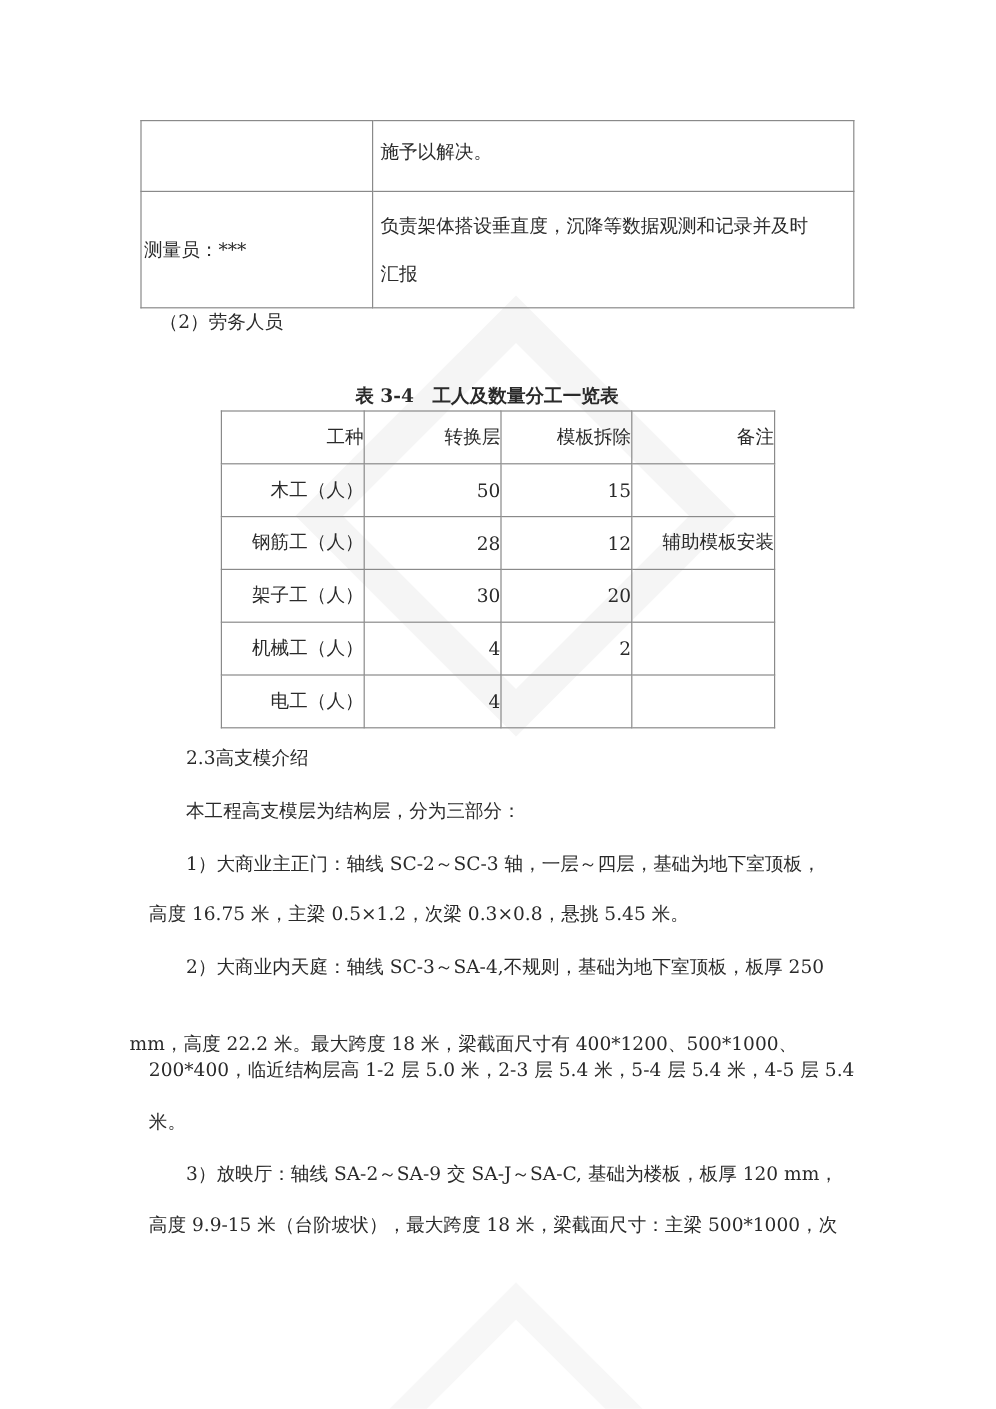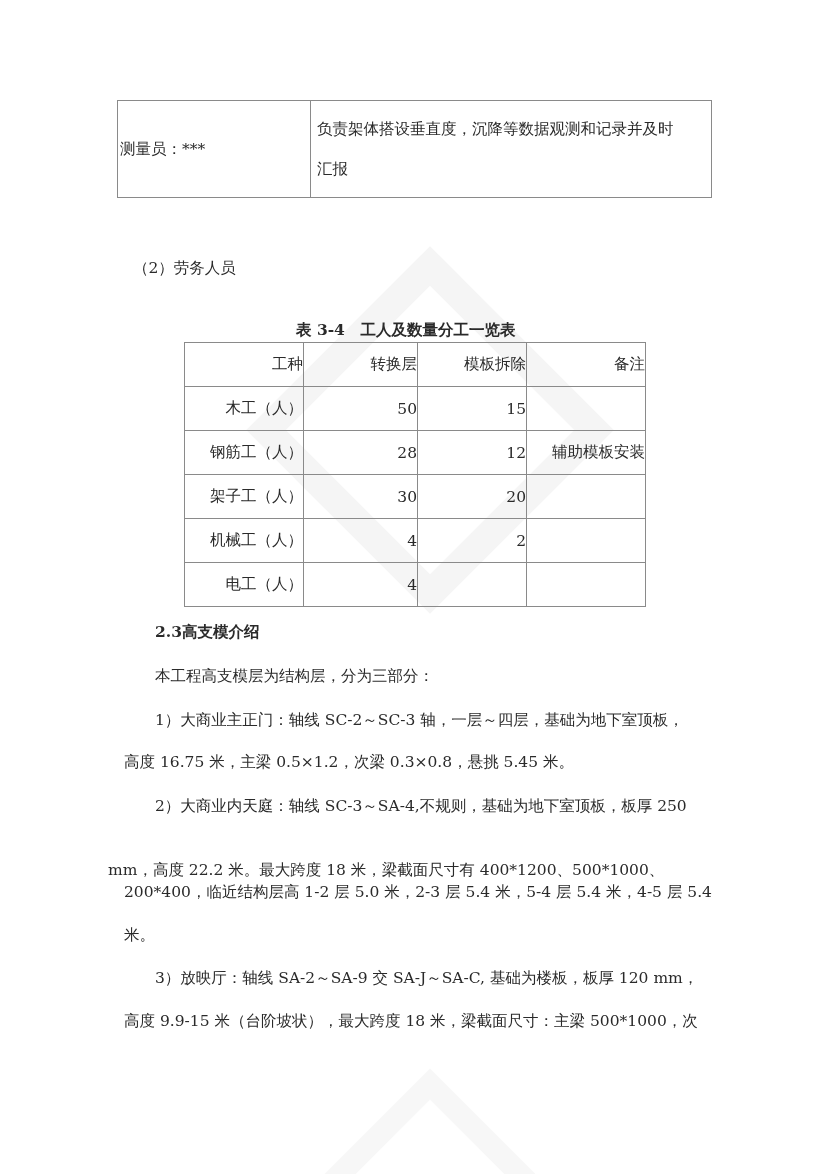--- a/index.html
+++ b/index.html
@@ -18,30 +18,36 @@
   #t1 tr.r1 td.c2 { vertical-align: top; line-height: 52px; }
   #t1 tr.r2 td { height: 88px; }
   #t1 tr.r2 td.c2 { line-height: 40px; padding-top: 4px; padding-bottom: 4px; }
   #t2 { left: 184px; top: 342px; width: 462px; }
   #t2 td { height: 43px; text-align: right; }
   #t2 td.w1 { width: 118px; }
   #t2 td.w2 { width: 113px; }
   #t2 td.w3 { width: 108px; }
   p.txt { position: absolute; margin: 0; font-size: 15.5px; white-space: nowrap; }
   .caption { font-weight: bold; font-size: 15.5px; }
-  .heading { font-weight: bold; font-size: 15.5px; }
+  .heading { font-weight: normal; font-size: 15.5px; }
 </style>
 </head>
 <body>
 
 <div class="watermark"></div>
 <div class="watermark2"></div>
 
 <table id="t1">
   <tbody>
+      <tr class="r1">
+    <td class="c1"></td>
+    <td class="c2">
+      <span>施予以解决。</span>
+    </td>
+  </tr>
   <tr class="r2">
     <td class="c1">测量员：***</td>
     <td class="c2">
       <div>负责架体搭设垂直度，沉降等数据观测和记录并及时</div>
       <div>汇报</div>
     </td>
   </tr>
 </tbody>
   </table>
 

